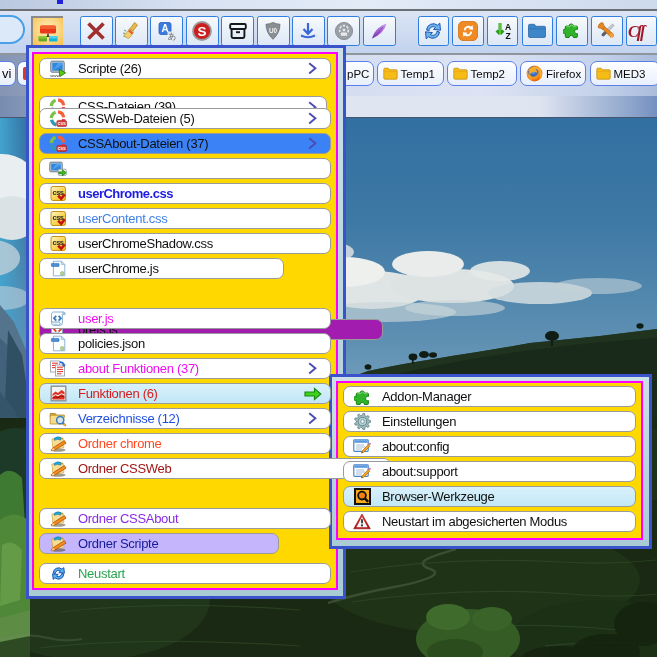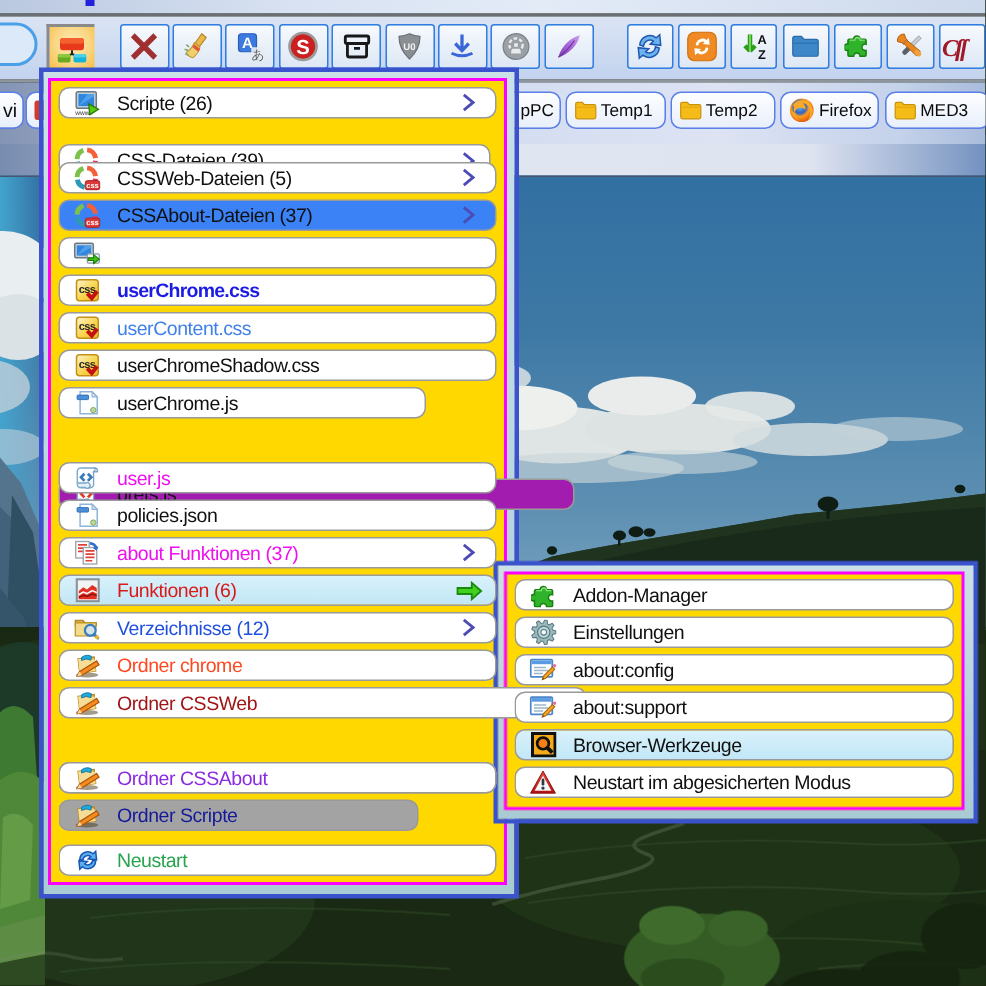--- a/index.html
+++ b/index.html
@@ -612,21 +612,21 @@
         <ellipse cx="9" cy="15" rx="7.5" ry="1.7" fill="#4a3a18" opacity="0.5"></ellipse>
         <path d="M3 4.2 L13.8 3 L14.8 12.4 L4.2 13.9 Z" fill="#eec05a" stroke="#b8860e" stroke-width="0.8"></path>
         <path d="M3 4.4 L8 3.8 L9 5 L14.2 4.5 L14.8 12.4 L4.2 13.9 Z" fill="#f6dc94"></path>
         <path d="M5.4 3.2 q3.5-2.4 6.6-0.6 l-0.4 2.5 q-3-1.7-6.2 0.2 Z" fill="#1eaadc" stroke="#11749e" stroke-width="0.6"></path>
         <path d="M15.4 5.6 L4 12.8 l-1.6 3 3.3-0.7 L17 8.2 Z" fill="#f78c1e" stroke="#a8540c" stroke-width="0.8"></path>
         <path d="M2.4 15.8 l3.3-0.7 -1.7-2.3 Z" fill="#ffd9a0"></path>
       </svg>
     </span>
     <span class="mt" style="color:#8a2be2;">Ordner CSSAbout</span>
   </div>
-<div class="mi" style="left:39px;top:532.5px;width:240px;background:#a3a3a3;">
+<div class="mi" style="left:39px;top:532.5px;width:240px;background:#c4b5fd;">
     <span class="mic">
       <svg width="18" height="17" viewBox="0 0 18 17" style="">
         <ellipse cx="9" cy="15" rx="7.5" ry="1.7" fill="#4a3a18" opacity="0.5"></ellipse>
         <path d="M3 4.2 L13.8 3 L14.8 12.4 L4.2 13.9 Z" fill="#eec05a" stroke="#b8860e" stroke-width="0.8"></path>
         <path d="M3 4.4 L8 3.8 L9 5 L14.2 4.5 L14.8 12.4 L4.2 13.9 Z" fill="#f6dc94"></path>
         <path d="M5.4 3.2 q3.5-2.4 6.6-0.6 l-0.4 2.5 q-3-1.7-6.2 0.2 Z" fill="#1eaadc" stroke="#11749e" stroke-width="0.6"></path>
         <path d="M15.4 5.6 L4 12.8 l-1.6 3 3.3-0.7 L17 8.2 Z" fill="#f78c1e" stroke="#a8540c" stroke-width="0.8"></path>
         <path d="M2.4 15.8 l3.3-0.7 -1.7-2.3 Z" fill="#ffd9a0"></path>
       </svg>
     </span>

